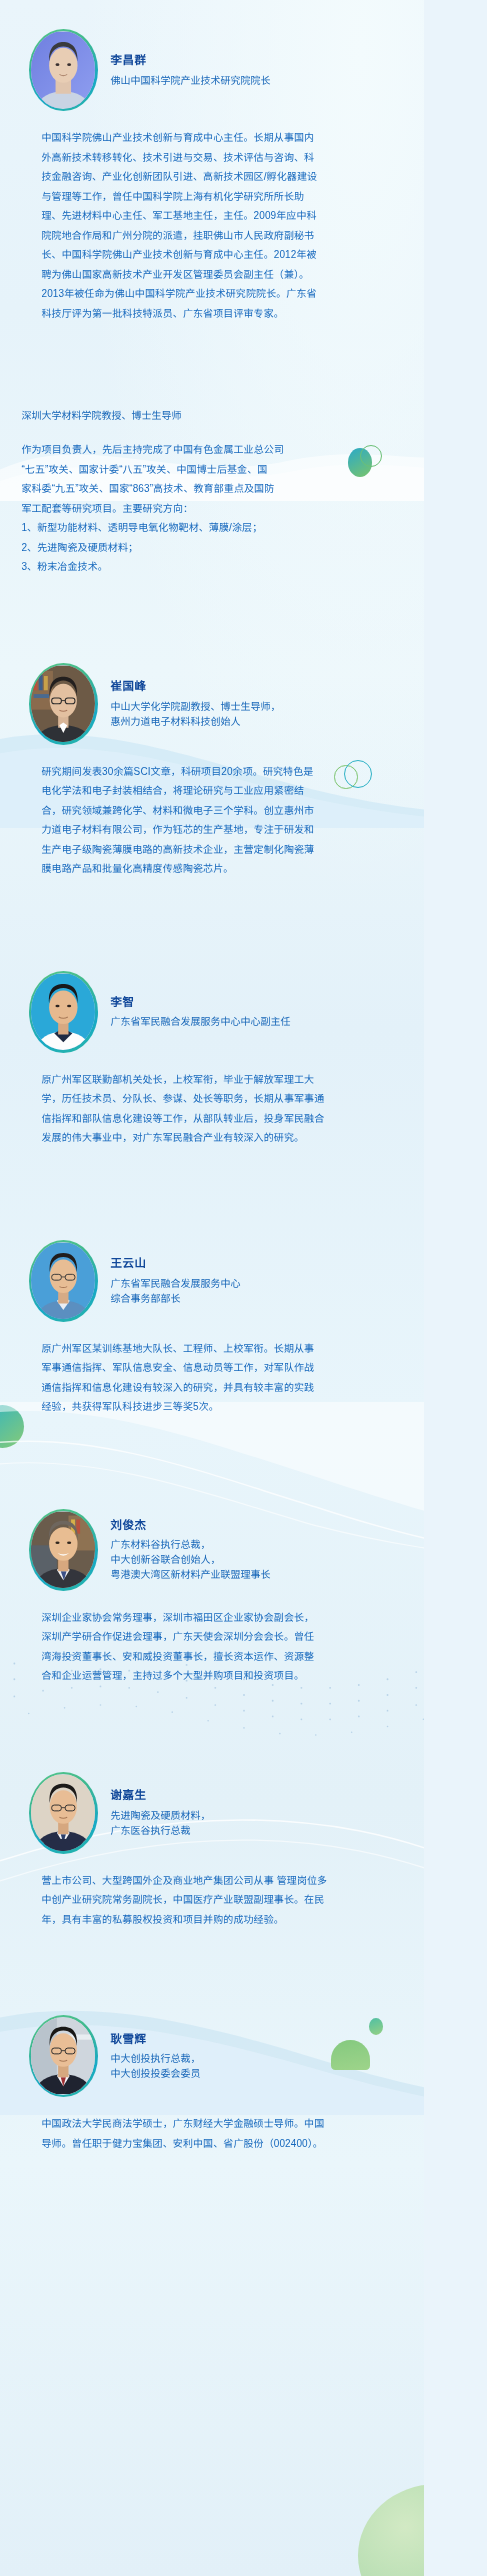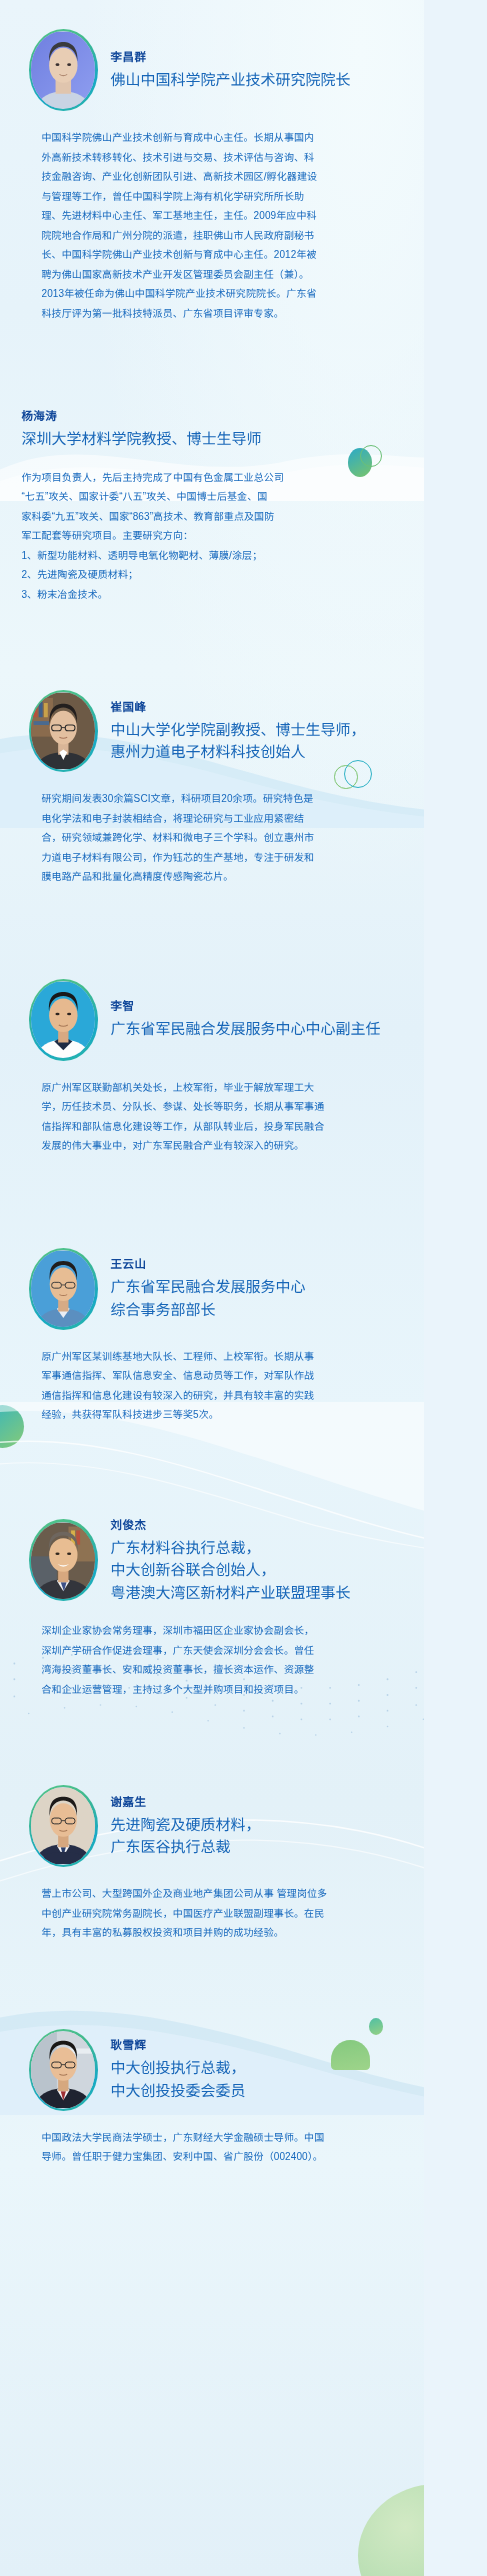--- a/index.html
+++ b/index.html
@@ -56,21 +56,21 @@
   .idblock{min-width:0;}
   .pname{
     font-size:11.5px;
     font-weight:bold;
     color:#11489a;
     letter-spacing:0.4px;
     line-height:1.5;
     margin-bottom:2.9px;
   }
   .ptitle{
-    font-size:15px;
+    font-size:10px;
     color:#1766b8;
     line-height:1.5;
   }
   .ptitle .ln{display:block;}
   .bio{
     position:relative;
     z-index:3;
     margin:17px 21.5px 0 21.5px;
     font-size:10px;
     line-height:1.95;
@@ -244,21 +244,20 @@
       <span class="ln">聘为佛山国家高新技术产业开发区管理委员会副主任（兼）。</span>
       <span class="ln">2013年被任命为佛山中国科学院产业技术研究院院长。广东省</span>
       <span class="ln">科技厅评为第一批科技特派员、广东省项目评审专家。</span>
     </div>
   </div>
 
   <div class="spacer" style="height:85px"></div>
   <div class="profile">
     <div class="head" style="display:block;padding-left:1.4px;">
       <div class="idblock">
-        <div class="pname">杨海涛</div>
         <div class="ptitle">
           <span class="ln">深圳大学材料学院教授、博士生导师</span>
         </div>
       </div>
     </div>
     <div class="bio" style="margin-left:1.4px;margin-right:21.5px;">
       <span class="ln">作为项目负责人，先后主持完成了中国有色金属工业总公司</span>
       <span class="ln">“七五”攻关、国家计委“八五”攻关、中国博士后基金、国</span>
       <span class="ln">家科委“九五”攻关、国家“863”高技术、教育部重点及国防</span>
       <span class="ln">军工配套等研究项目。主要研究方向：</span>
@@ -298,20 +297,21 @@
           <span class="ln">中山大学化学院副教授、博士生导师，</span>
           <span class="ln">惠州力道电子材料科技创始人</span>
         </div>
       </div>
     </div>
     <div class="bio">
       <span class="ln">研究期间发表30余篇SCI文章，科研项目20余项。研究特色是</span>
       <span class="ln">电化学法和电子封装相结合，将理论研究与工业应用紧密结</span>
       <span class="ln">合，研究领域兼跨化学、材料和微电子三个学科。创立惠州市</span>
       <span class="ln">力道电子材料有限公司，作为钰芯的生产基地，专注于研发和</span>
+      <span class="ln">生产电子级陶瓷薄膜电路的高新技术企业，主营定制化陶瓷薄</span>
       <span class="ln">膜电路产品和批量化高精度传感陶瓷芯片。</span>
     </div>
   </div>
 
   <div class="spacer" style="height:92px"></div>
   <div class="profile">
     <div class="head">
       <div class="avatar-wrap">
         <div class="avatar">
           <svg viewBox="0 0 100 118">

